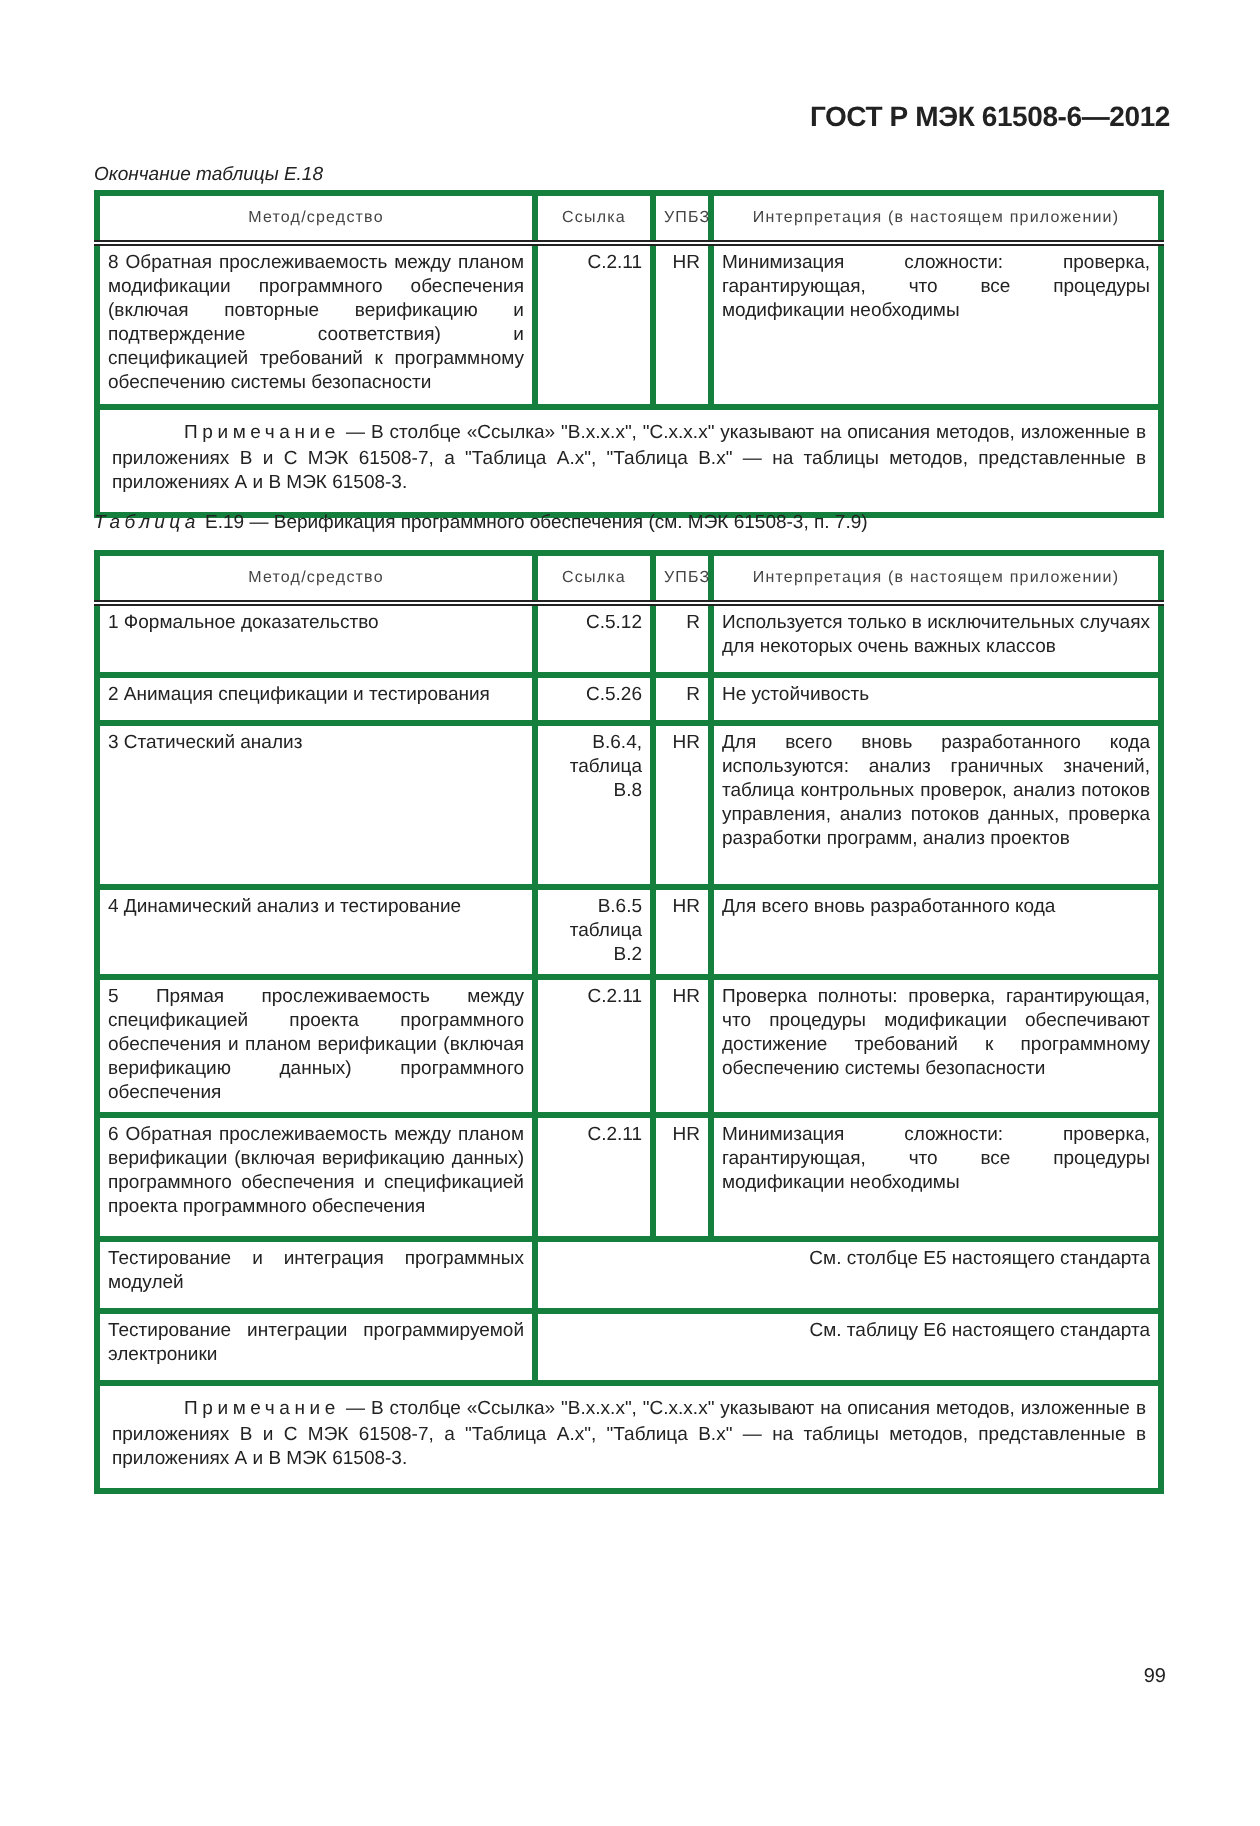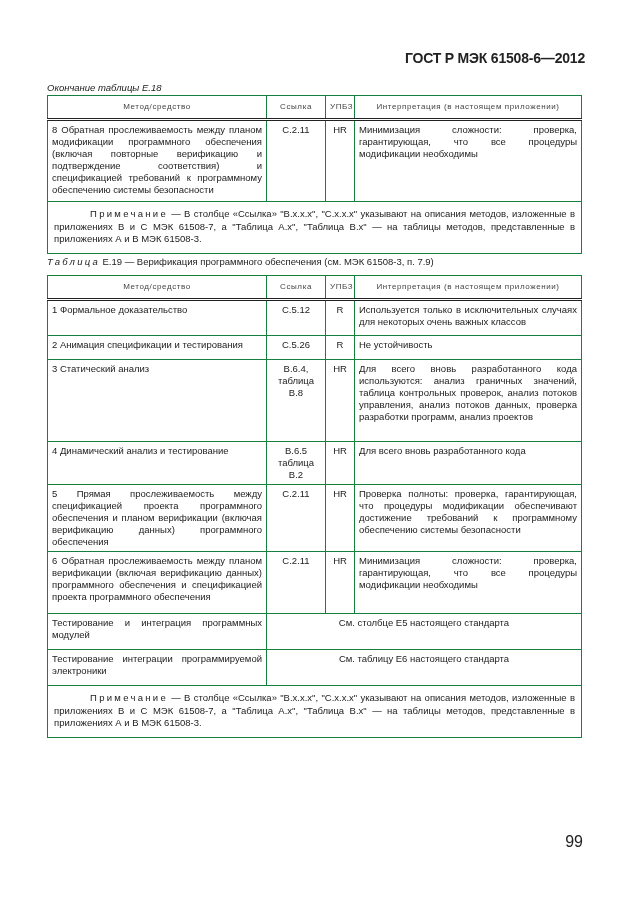--- a/index.html
+++ b/index.html
@@ -18,40 +18,40 @@
   .caption-table {
     position: absolute; left: 47px; top: 256px;
     font-size: 9.5px;
   }
   .caption-table .spaced { letter-spacing: 2.2px; font-style: italic; }
   table {
     position: absolute; left: 47px; width: 535px;
     border-collapse: collapse; table-layout: fixed;
     font-size: 9.5px; line-height: 12px;
   }
-  td, th { border: 1px solid #15803d; vertical-align: top; padding: 3px 4px; }
+  td, th { border: 3px solid #15803d; vertical-align: top; padding: 3px 4px; }
   th {
     font-weight: normal; font-size: 8px; letter-spacing: 0.6px; color: #444;
     padding: 5px 4px; text-align: center; border-bottom: 3px double #222;
   }
   .c1 { width: 219px; }
   .c2 { width: 59px; }
   .c3 { width: 29px; }
   .c4 { width: auto; }
-  td.center { text-align: center; }
+  td.center { text-align: right; }
   td.just { text-align: justify; }
   td.note {
     text-align: justify; padding: 6px 6px 7px 6px; line-height: 12.5px;
   }
   .note-lead { letter-spacing: 2.3px; }
   .indent { display: inline-block; width: 36px; }
   #t1 { top: 95px; }
   #t2 { top: 275px; }
   .page-number {
-    position: absolute; right: 47px; top: 833px; font-size: 16px;
+    position: absolute; right: 47px; top: 833px; font-size: 10px;
   }
 </style>
 </head>
 <body>
 
 <div class="doc-header">ГОСТ Р МЭК 61508-6—2012</div>
 
 <div class="caption-italic">Окончание таблицы Е.18</div>
 
 <table id="t1">

